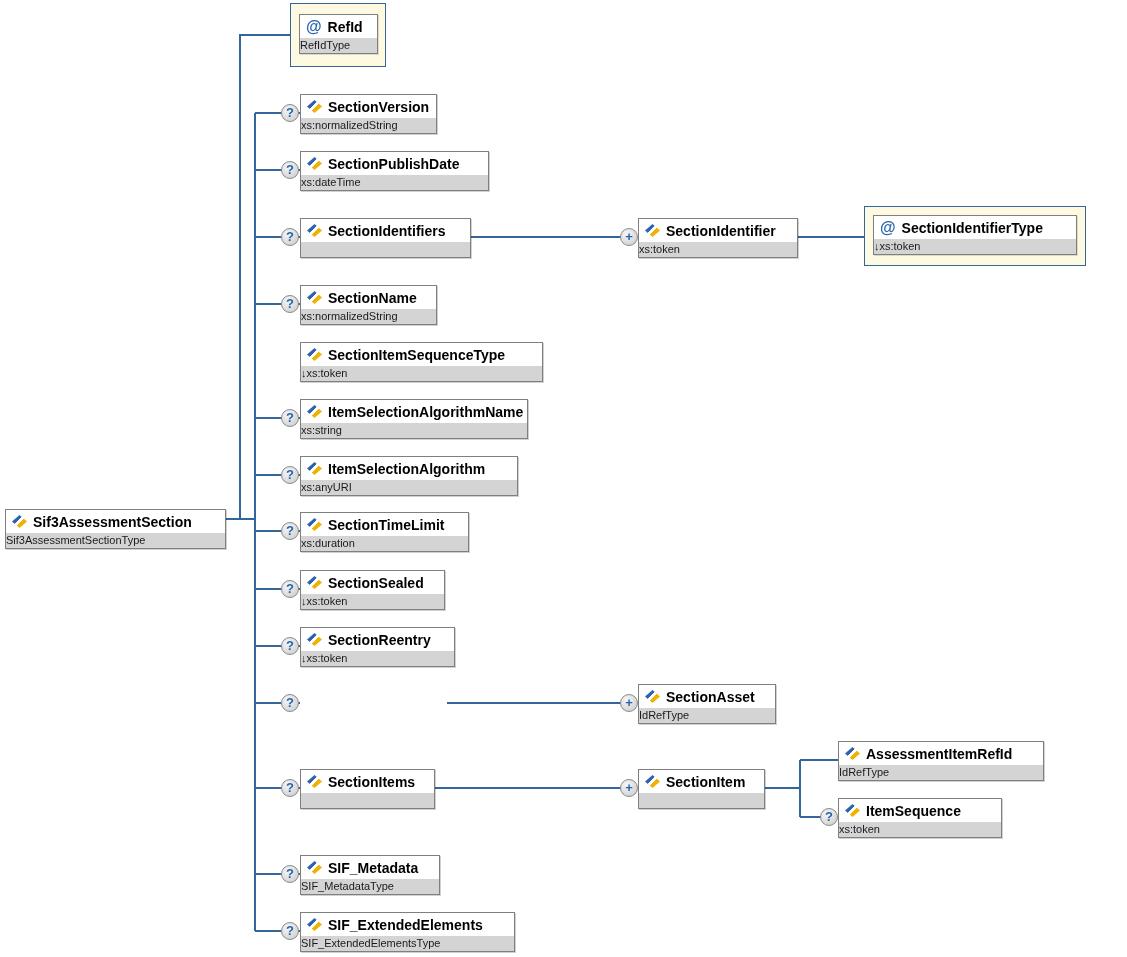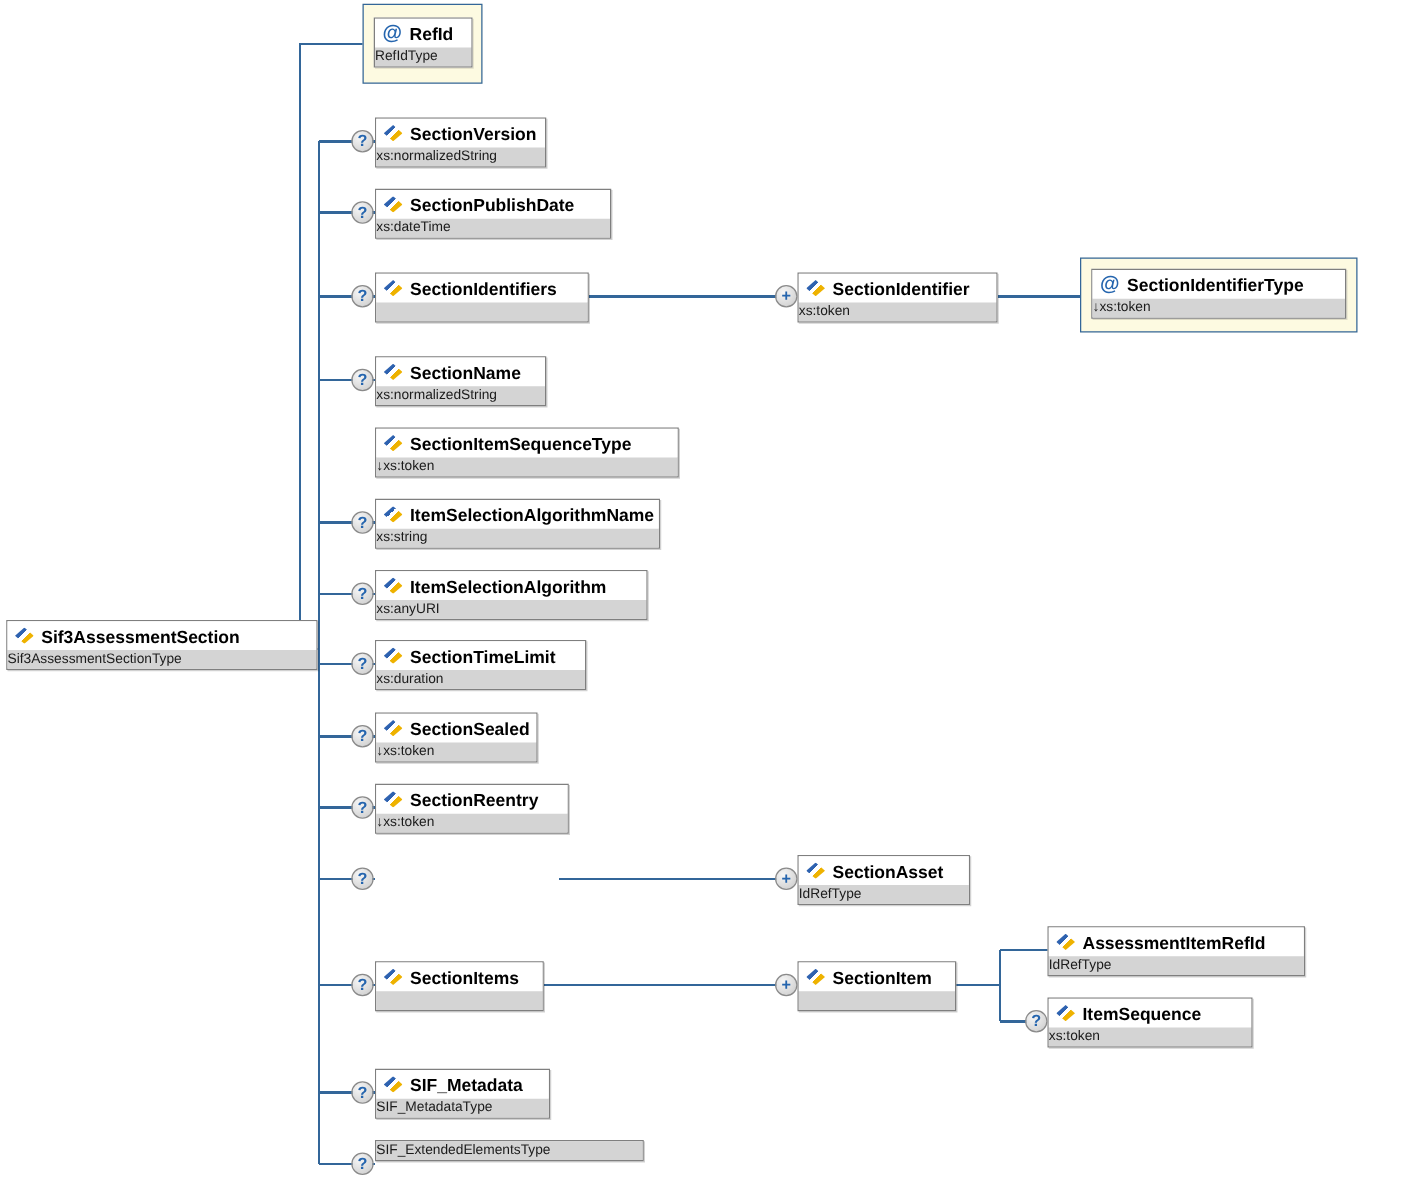--- a/index.html
+++ b/index.html
@@ -123,21 +123,21 @@
       <path d="M447 703 H637"></path>
 
       <path d="M435 788 H637"></path>
       <path d="M765 788 H800"></path>
       <path d="M800 760 V817"></path>
       <path d="M800 760 H838"></path>
       <path d="M800 817 H829"></path>
     </g>
   </svg>
 
-  <div class="ebox" style="left:5px;top:496px;width:249px">
+  <div class="ebox" style="left:5px;top:509px;width:221px">
     <div class="ebox-title">
       <span class="el-icon"></span>
       <span class="ebox-name">Sif3AssessmentSection</span>
     </div>
     <div class="ebox-type">Sif3AssessmentSectionType</div>
   </div>
 
   <div class="attr-wrap" style="left:290px;top:3px;width:96px;height:64px">
     <div class="ebox" style="left:8px;top:10px;width:79px">
       <div class="ebox-title">
@@ -223,21 +223,21 @@
   </div>
 
   <div class="ebox" style="left:300px;top:456px;width:218px">
     <div class="ebox-title">
       <span class="el-icon"></span>
       <span class="ebox-name">ItemSelectionAlgorithm</span>
     </div>
     <div class="ebox-type">xs:anyURI</div>
   </div>
 
-  <div class="ebox" style="left:300px;top:570px;width:130px">
+  <div class="ebox" style="left:300px;top:570px;width:145px">
     <div class="ebox-title">
       <span class="el-icon"></span>
       <span class="ebox-name">SectionSealed</span>
     </div>
     <div class="ebox-type">↓xs:token</div>
   </div>
 
   <div class="ebox" style="left:300px;top:627px;width:155px">
     <div class="ebox-title">
       <span class="el-icon"></span>
@@ -289,20 +289,24 @@
 
   <div class="ebox" style="left:300px;top:855px;width:140px">
     <div class="ebox-title">
       <span class="el-icon"></span>
       <span class="ebox-name">SIF_Metadata</span>
     </div>
     <div class="ebox-type">SIF_MetadataType</div>
   </div>
 
   <div class="ebox" style="left:300px;top:912px;width:215px">
+    <div class="ebox-title">
+      <span class="el-icon"></span>
+      <span class="ebox-name">SIF_ExtendedElements</span>
+    </div>
     <div class="ebox-type">SIF_ExtendedElementsType</div>
   </div>
 
   <div class="ind" style="left:281px;top:104px"><span>?</span></div>
   <div class="ind" style="left:281px;top:161px"><span>?</span></div>
   <div class="ind" style="left:281px;top:228px"><span>?</span></div>
   <div class="ind" style="left:281px;top:295px"><span>?</span></div>
   <div class="ind" style="left:281px;top:409px"><span>?</span></div>
   <div class="ind" style="left:281px;top:466px"><span>?</span></div>
   <div class="ind" style="left:281px;top:522px"><span>?</span></div>

